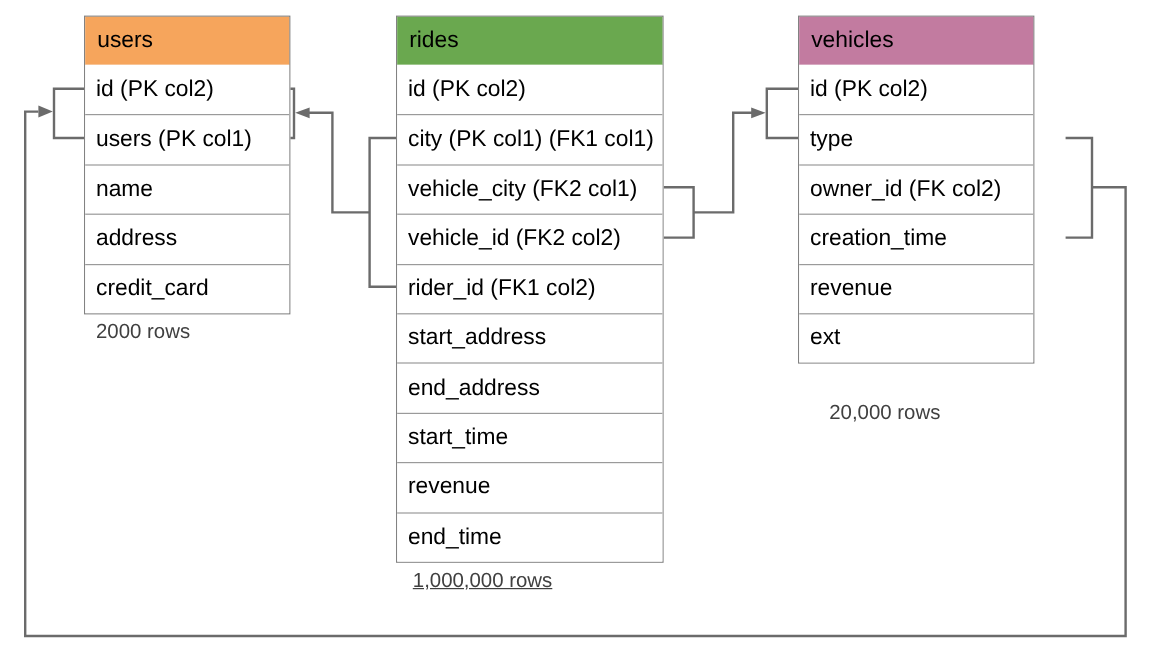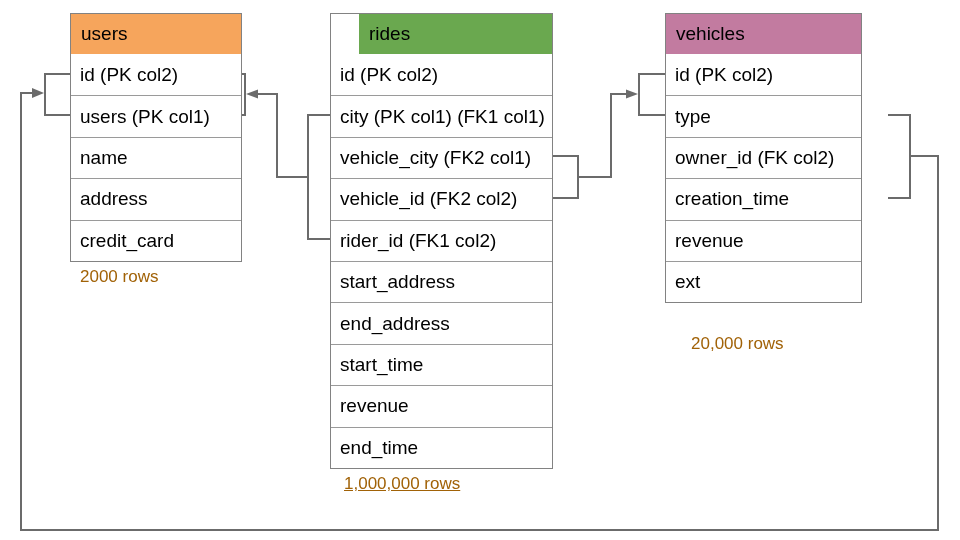--- a/index.html
+++ b/index.html
@@ -58,21 +58,21 @@
     padding: 0 9px;
     font-size: 19px;
     border-top: 1px solid var(--cell-border, #9a9a9a);
     background: #ffffff;
     white-space: nowrap;
     overflow: hidden;
   }
   .rowcount {
     position: absolute;
     font-size: 17px;
-    color: #a16207;
+    color: #404040;
     white-space: nowrap;
   }
   #users-table    { left: 70px;  top: 13px; width: 172px; }
   #rides-table    { left: 330px; top: 13px; width: 223px; }
   #vehicles-table { left: 665px; top: 13px; width: 197px; }
   #users-rowcount    { left: 80px;  top: 267px; }
   #rides-rowcount    { left: 344px; top: 474px; text-decoration: underline; }
   #vehicles-rowcount { left: 675px; top: 334px; margin-left: 16px; }
 </style>
 </head>
@@ -102,21 +102,21 @@
     <div class="thead" style="background-color: rgb(246, 165, 92);">users</div>
     <div class="trow" style="border-top:none;">id (PK col2)</div>
     <div class="trow">users (PK col1)</div>
     <div class="trow">name</div>
     <div class="trow">address</div>
     <div class="trow">credit_card</div>
   </div>
   <div class="rowcount" id="users-rowcount">2000 rows</div>
 
   <div class="schema-table" id="rides-table">
-    <div class="thead" style="background-color: rgb(106, 168, 79); margin-left: 28px;">rides</div>
+    <div class="thead" style="background-color: rgb(106, 168, 79);">rides</div>
     <div class="trow" style="border-top:none;">id (PK col2)</div>
     <div class="trow">city (PK col1) (FK1 col1)</div>
     <div class="trow">vehicle_city (FK2 col1)</div>
     <div class="trow">vehicle_id (FK2 col2)</div>
     <div class="trow">rider_id (FK1 col2)</div>
     <div class="trow">start_address</div>
     <div class="trow">end_address</div>
     <div class="trow">start_time</div>
     <div class="trow">revenue</div>
     <div class="trow">end_time</div>

